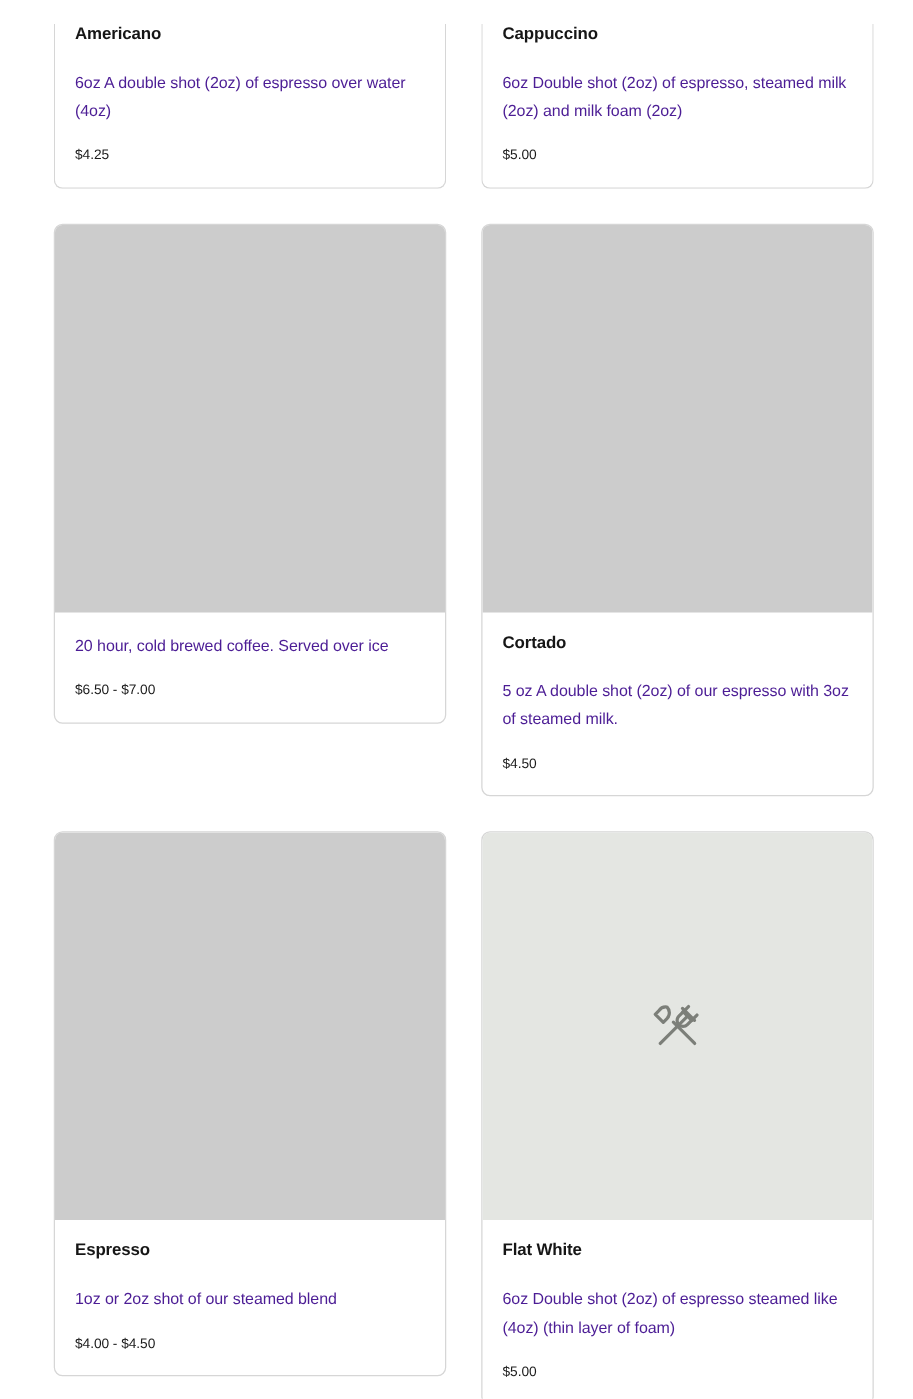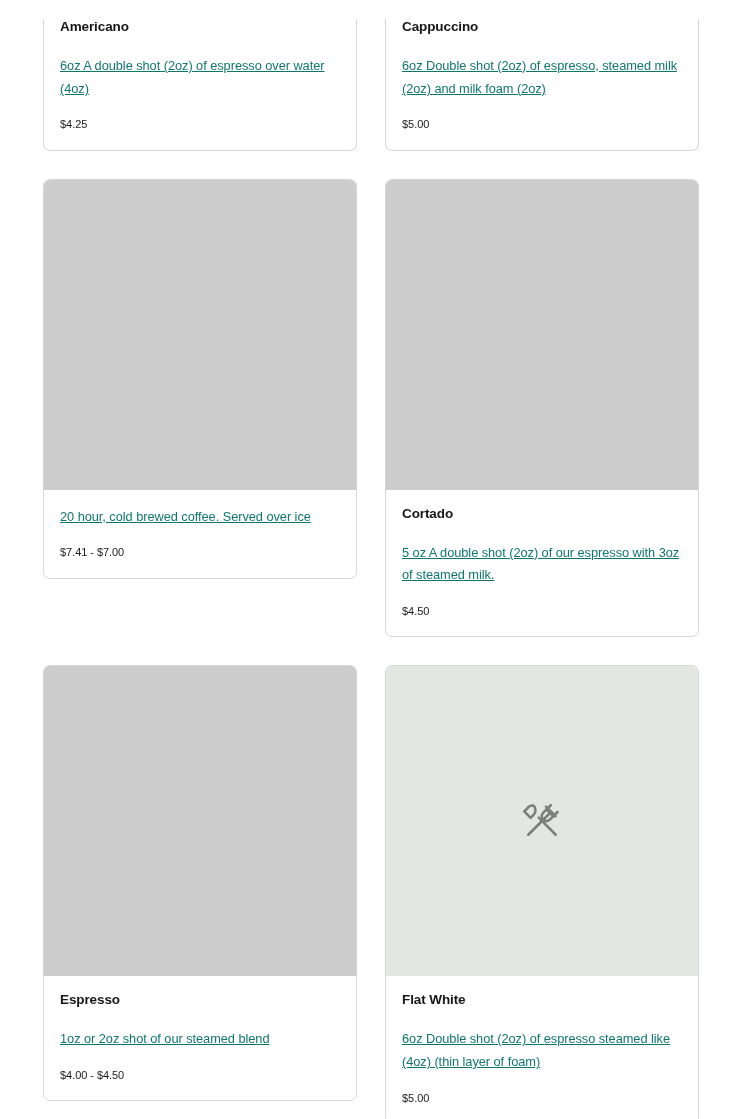--- a/index.html
+++ b/index.html
@@ -74,25 +74,24 @@
     font-weight: 700;
     color: #161616;
     letter-spacing: -0.1px;
     line-height: 1.25;
     margin-bottom: 19px;
   }
 
   .card-desc {
     font-size: 12.8px;
     font-weight: 400;
-    color: #0f766e;
+    color: #4c1d95;
     line-height: 1.78;
     letter-spacing: -0.05px;
     margin-bottom: 17px;
-    text-decoration: underline;
   }
 
   .card-price {
     font-size: 11px;
     font-weight: 400;
     color: #1a1a1a;
     line-height: 1.3;
     letter-spacing: -0.05px;
   }
 
@@ -117,21 +116,21 @@
       <div class="card-title">Cappuccino</div>
       <div class="card-desc">6oz Double shot (2oz) of espresso, steamed milk (2oz) and milk foam (2oz)</div>
       <div class="card-price">$5.00</div>
     </div>
   </div>
 
   <div class="menu-card">
     <div class="card-image"></div>
     <div class="card-body">
       <div class="card-desc">20 hour, cold brewed coffee. Served over ice</div>
-      <div class="card-price">$7.41 - $7.00</div>
+      <div class="card-price">$6.50 - $7.00</div>
     </div>
   </div>
 
   <div class="menu-card">
     <div class="card-image"></div>
     <div class="card-body">
       <div class="card-title">Cortado</div>
       <div class="card-desc">5 oz A double shot (2oz) of our espresso with 3oz of steamed milk.</div>
       <div class="card-price">$4.50</div>
     </div>

